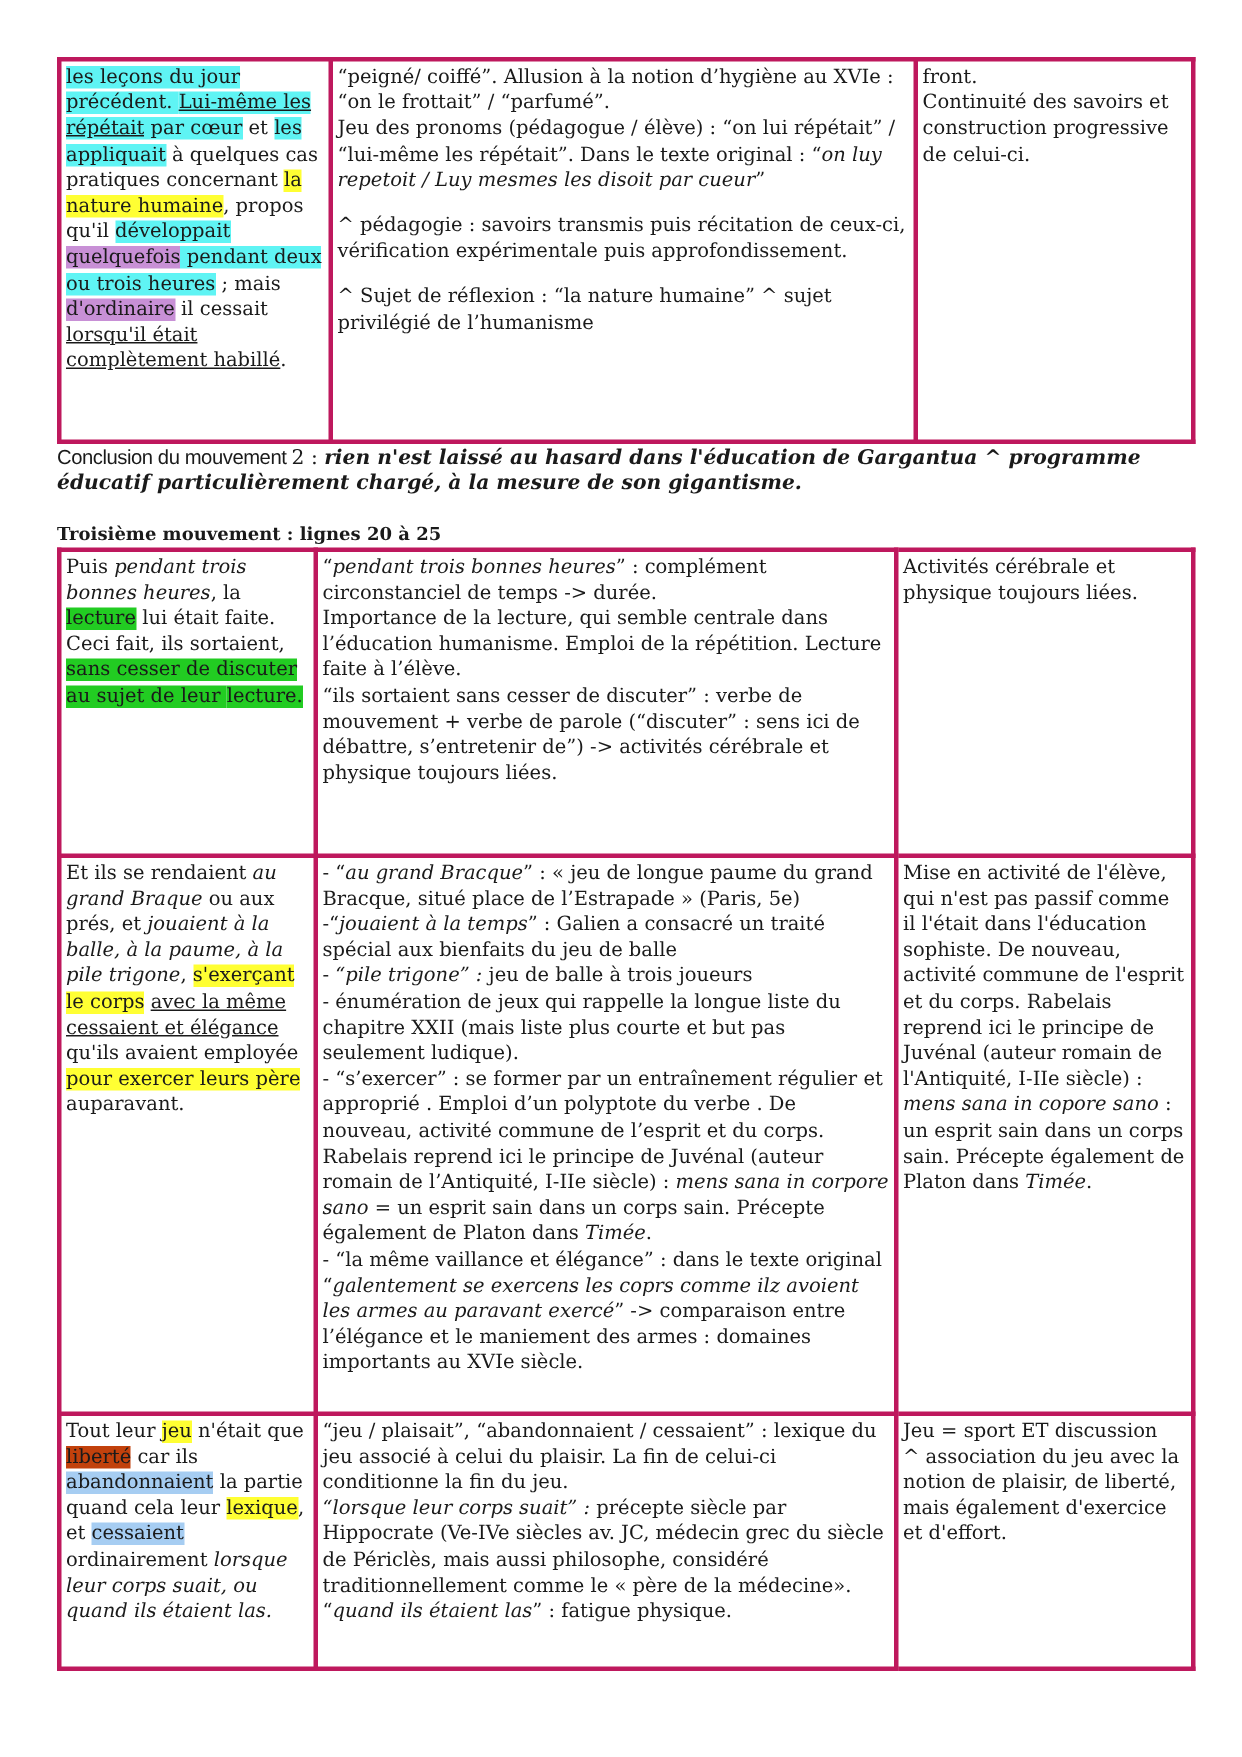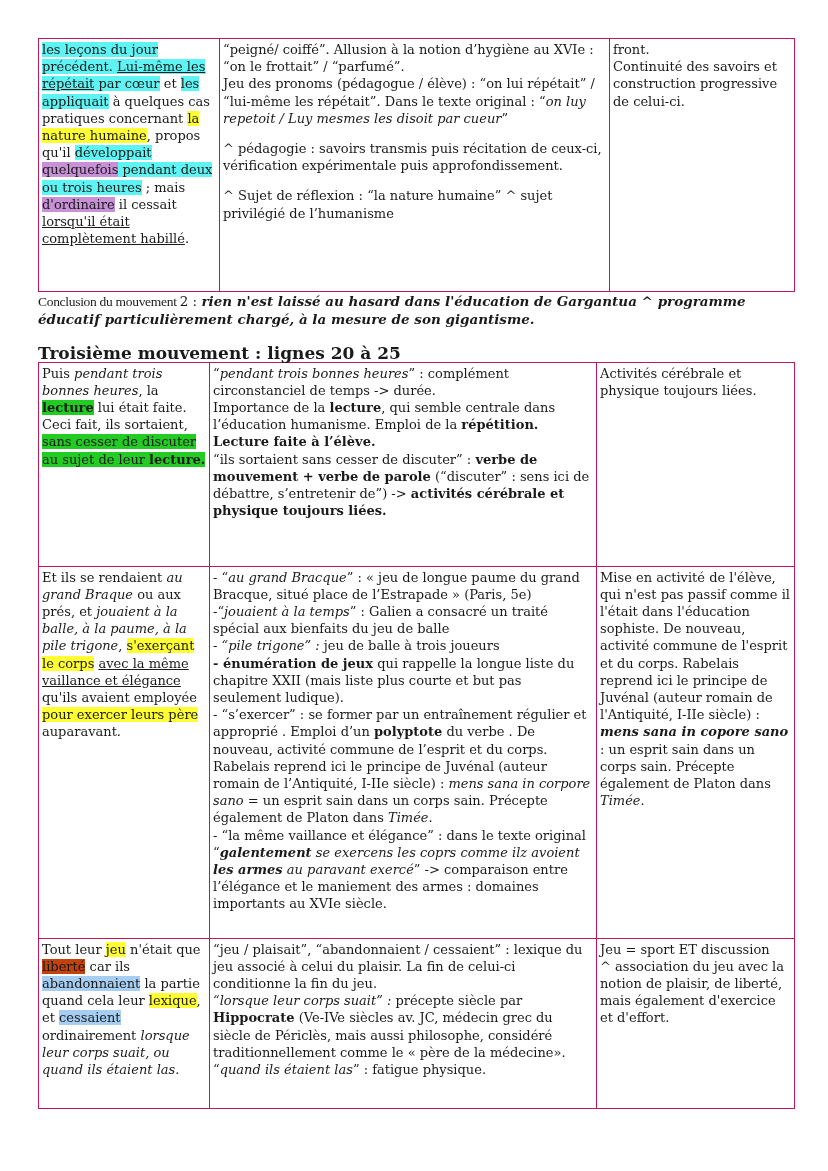--- a/index.html
+++ b/index.html
@@ -1,39 +1,39 @@
 <!DOCTYPE html>
 <html><head>
 <meta charset="utf-8">
 <style>
   html, body { margin: 0; padding: 0; background: #ffffff; }
   body { width: 828px; height: 1171px; position: relative; overflow: hidden;
          font-family: "DejaVu Serif", "Liberation Serif", serif; color: #1a1a1a; }
   .page { position: absolute; left: 38px; top: 38px; width: 756px; }
   table { border-collapse: collapse; width: 100%; table-layout: fixed; }
-  td { border: 1px solid #be185d; vertical-align: top; padding: 2px 3px 4px 3px;
+  td { border: 3px solid #be185d; vertical-align: top; padding: 2px 3px 4px 3px;
        font-size: 13px; line-height: 17.2px; }
   .t1 td { height: 246px; }
   .t1 col.c1 { width: 181px; } .t1 col.c2 { width: 390px; } .t1 col.c3 { width: 185px; }
   .t2 col.c1 { width: 171px; } .t2 col.c2 { width: 387px; } .t2 col.c3 { width: 198px; }
   .midpad { }
   .cy { background: #5ff4f4; }
   .ye { background: #ffff33; }
   .pu { background: #c890d6; }
   .gr { background: #22cc22; }
   .mg { background: #c2410c; }
   .bl { background: #a6cdf2; }
   .u { text-decoration: underline; }
   i { font-style: italic; }
-  b { font-weight: bold; }
+  b { font-weight: normal; }
   .para-gap { height: 13px; }
   .conclusion { font-size: 13.5px; line-height: 16.5px; margin-top: 1px; }
-  .conclusion .lbl { font-family: Liberation Serif, serif; font-stretch: condensed; letter-spacing: -0.3px; }
+  .conclusion .lbl { font-family: Liberation Sans, sans-serif; font-stretch: condensed; letter-spacing: -0.3px; }
   .conclusion .bi { font-weight: bold; font-style: italic; }
-  .section-title { margin-top: 19px; font-size: 17px; line-height: 15.5px; font-weight: bold; }
+  .section-title { margin-top: 19px; font-size: 12px; line-height: 15.5px; font-weight: bold; }
 </style>
 </head>
 <body>
 
 <div class="page">
 
   <table class="t1">
     <colgroup>
         <col class="c1">
         <col class="c2">
@@ -81,21 +81,21 @@
       <td class="midpad">
         <div>“<i>pendant trois bonnes heures</i><span>” : complément circonstanciel de temps -&gt; durée.</span></div>
         <div><span>Importance de la </span><b>lecture</b><span>, qui semble centrale dans l’éducation humanisme. Emploi de la </span><b>répétition. Lecture faite à l’élève.</b></div>
         <div><span>“ils sortaient sans cesser de discuter” : </span><b>verbe de mouvement + verbe de parole</b><span> (“discuter” : sens ici de débattre, s’entretenir de”) -&gt; </span><b>activités cérébrale et physique toujours liées.</b></div>
       </td>
       <td>Activités cérébrale et physique toujours liées.</td>
     </tr>
 
     <tr style="height:372px">
       <td>
-        <span>Et ils se rendaient  </span><i>au grand Braque</i><span> ou aux prés, et </span><i>jouaient à la balle, à la paume, à la pile trigone</i><span>, </span><span class="ye">s'exerçant le corps</span><span> </span><span class="u">avec la même vaillance et élégance</span><span> qu'ils avaient employée </span><span class="ye">pour exercer leurs père</span><span> auparavant.</span>
+        <span>Et ils se rendaient  </span><i>au grand Braque</i><span> ou aux prés, et </span><i>jouaient à la balle, à la paume, à la pile trigone</i><span>, </span><span class="ye">s'exerçant le corps</span><span> </span><span class="u">avec la même cessaient et élégance</span><span> qu'ils avaient employée </span><span class="ye">pour exercer leurs père</span><span> auparavant.</span>
       </td>
       <td class="midpad">
         <div><span>- “</span><i>au grand Bracque</i><span>” : « jeu de longue paume du grand Bracque, situé place de l’Estrapade » (Paris, 5e)</span></div>
         <div><span>-“</span><i>jouaient à la temps</i><span>” : Galien a consacré un traité spécial aux bienfaits du jeu de balle</span></div>
         <div><span>- </span><i>“pile trigone” :</i><span> jeu de balle à trois joueurs</span></div>
         <div><b>- énumération de jeux</b><span> qui rappelle la longue liste du chapitre XXII (mais liste plus courte et but pas seulement ludique).</span></div>
         <div><span>- “s’exercer” : se former par un entraînement régulier et approprié . Emploi d’un </span><b>polyptote</b><span> du verbe . De nouveau, activité commune de l’esprit et du corps. Rabelais reprend ici le principe de Juvénal (auteur romain de l’Antiquité, I-IIe siècle) : </span><i>mens sana in corpore sano</i><span> = un esprit sain dans un corps sain. Précepte également de Platon dans </span><i>Timée</i><span>.</span></div>
         <div><span>- “la même vaillance et élégance” : dans le texte original “</span><b><i>galentement</i></b><i> se exercens les coprs comme ilz avoient </i><b><i>les armes</i></b><i> au paravant exercé</i><span>” -&gt; comparaison entre l’élégance et le maniement des armes : domaines importants au XVIe siècle.</span></div>
       </td>
       <td>

